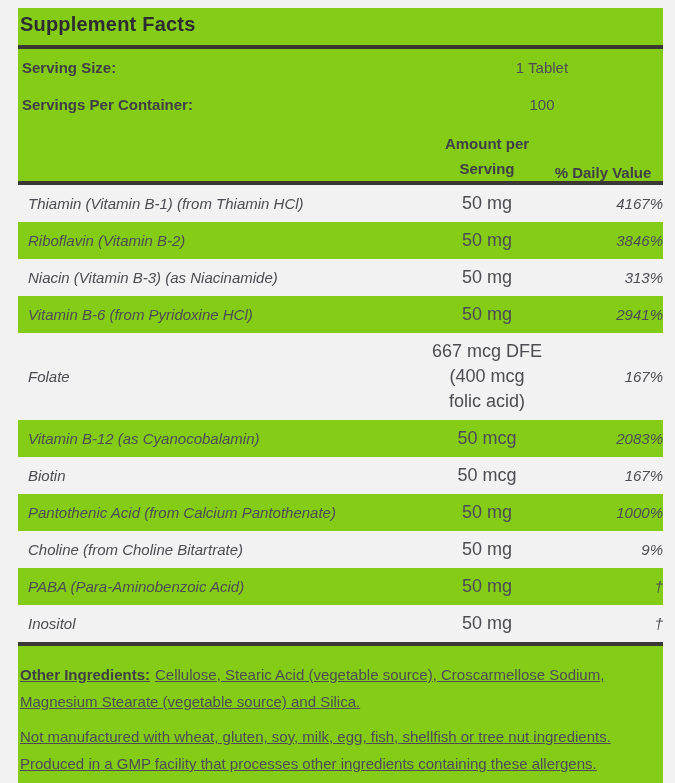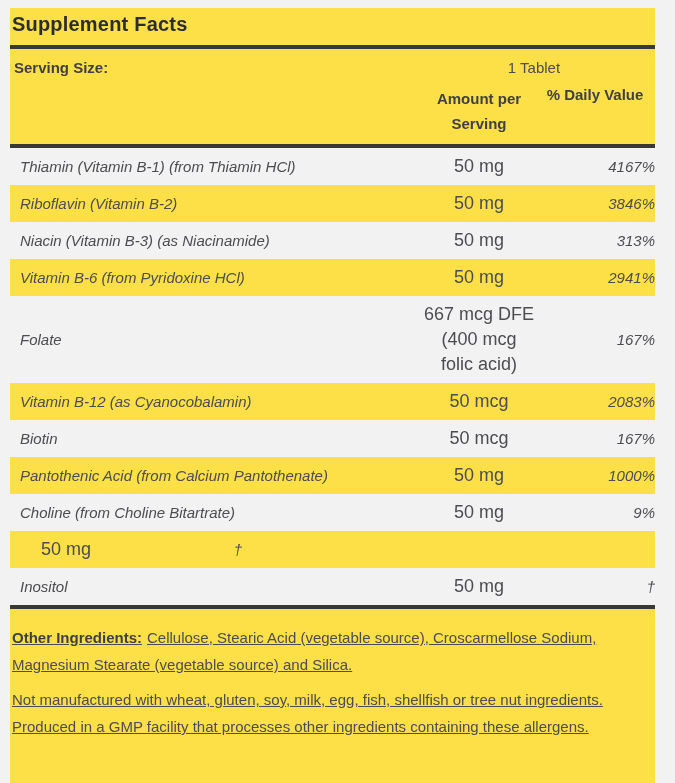--- a/index.html
+++ b/index.html
@@ -6,24 +6,24 @@
   html, body { width: 675px; }
   body {
     height: 783px;
     background: #f2f2f2;
     font-family: "Liberation Sans", "DejaVu Sans", sans-serif;
     color: #4c4c52;
     overflow: hidden;
   }
   .card {
     position: absolute;
-    left: 10px; top: 8px;
+    left: 18px; top: 8px;
     width: 645px;
     height: 775px;
-    background: #fde047;
+    background: #84cc16;
   }
   .title {
     padding: 5px 0 9px 2px;
     font-size: 20px;
     font-weight: bold;
     letter-spacing: 0.2px;
     color: #2d2d31;
   }
   .rule {
     height: 4px;
@@ -42,21 +42,21 @@
     flex: 1;
   }
   .serving-value {
     width: 242px;
     text-align: center;
     font-size: 15px;
     color: #4c4c52;
   }
   .col-header {
     display: flex;
-    align-items: flex-start;
+    align-items: flex-end;
     height: 58px;
   }
   .col-name { flex: 1; }
   .col-amount {
     width: 112px;
     text-align: center;
     font-size: 15px;
     font-weight: 600;
     color: #3f3f45;
     line-height: 25px;
@@ -123,20 +123,24 @@
 
   <div class="title">Supplement Facts</div>
 
   <div class="rule"></div>
 
   <div class="serving-row">
     <div class="serving-label">Serving Size:</div>
     <div class="serving-value">1 Tablet</div>
   </div>
 
+  <div class="serving-row">
+    <div class="serving-label">Servings Per Container:</div>
+    <div class="serving-value">100</div>
+  </div>
 
   <div class="col-header">
     <div class="col-name"></div>
     <div class="col-amount">
       <span>Amount per</span><br>
       <span>Serving</span>
     </div>
     <div class="col-dv">% Daily Value</div>
   </div>
 
@@ -191,20 +195,21 @@
     <div class="cell-dv">1000%</div>
   </div>
 
   <div class="nutrient-row">
     <div class="cell-name">Choline (from Choline Bitartrate)</div>
     <div class="cell-amount">50 mg</div>
     <div class="cell-dv">9%</div>
   </div>
 
   <div class="nutrient-row">
+    <div class="cell-name">PABA (Para-Aminobenzoic Acid)</div>
     <div class="cell-amount">50 mg</div>
     <div class="cell-dv dagger">†</div>
   </div>
 
   <div class="nutrient-row">
     <div class="cell-name">Inositol</div>
     <div class="cell-amount">50 mg</div>
     <div class="cell-dv dagger">†</div>
   </div>
 </div>

